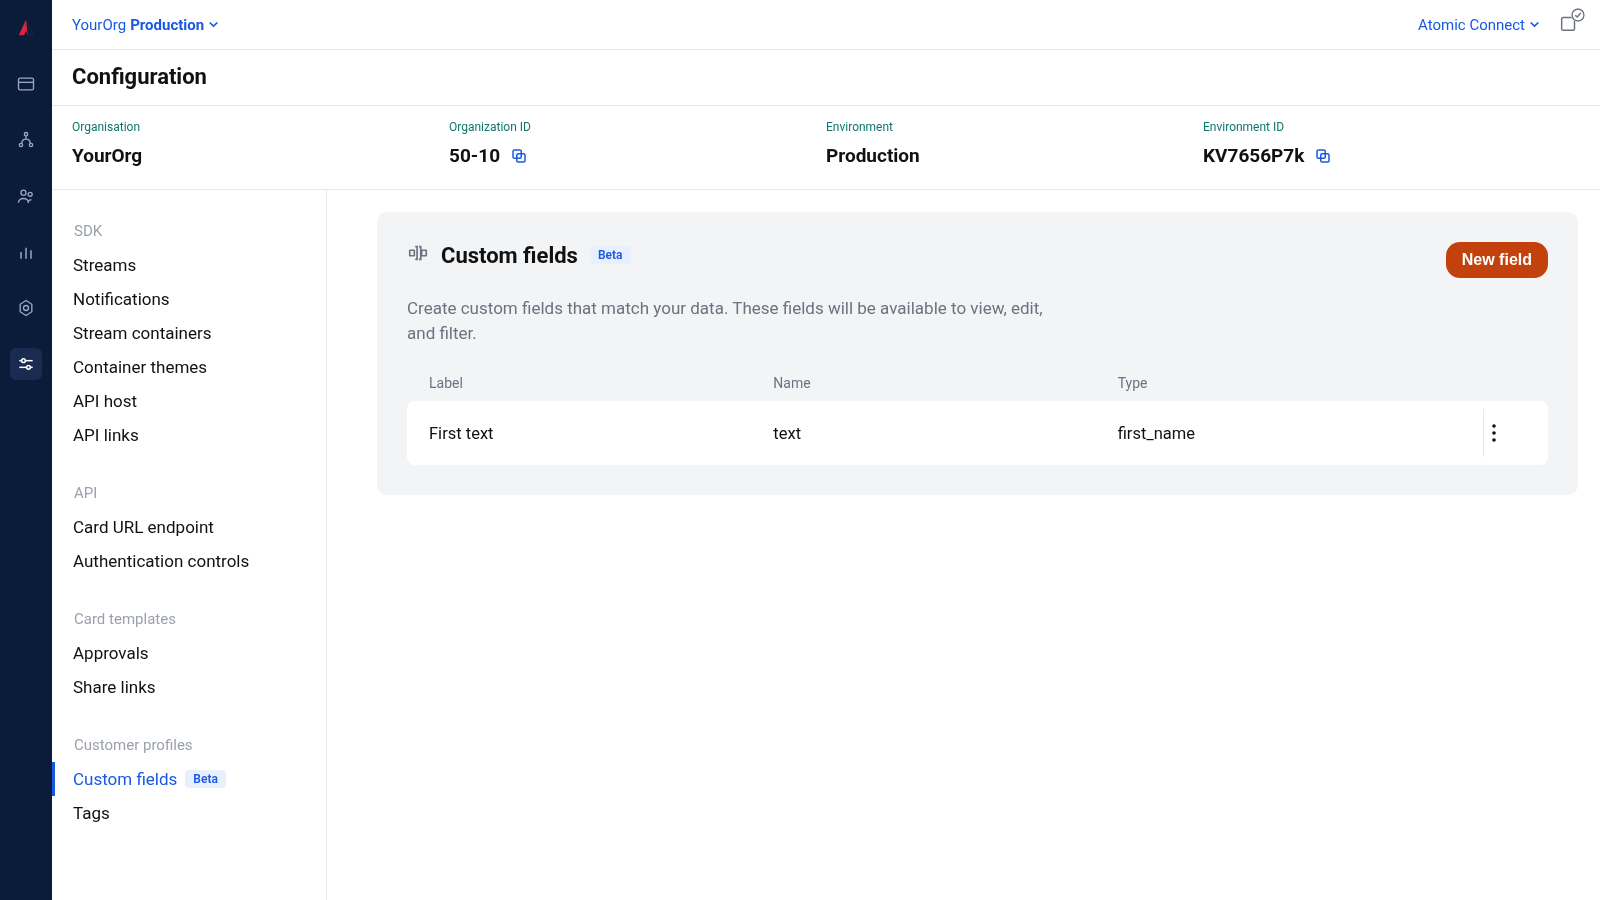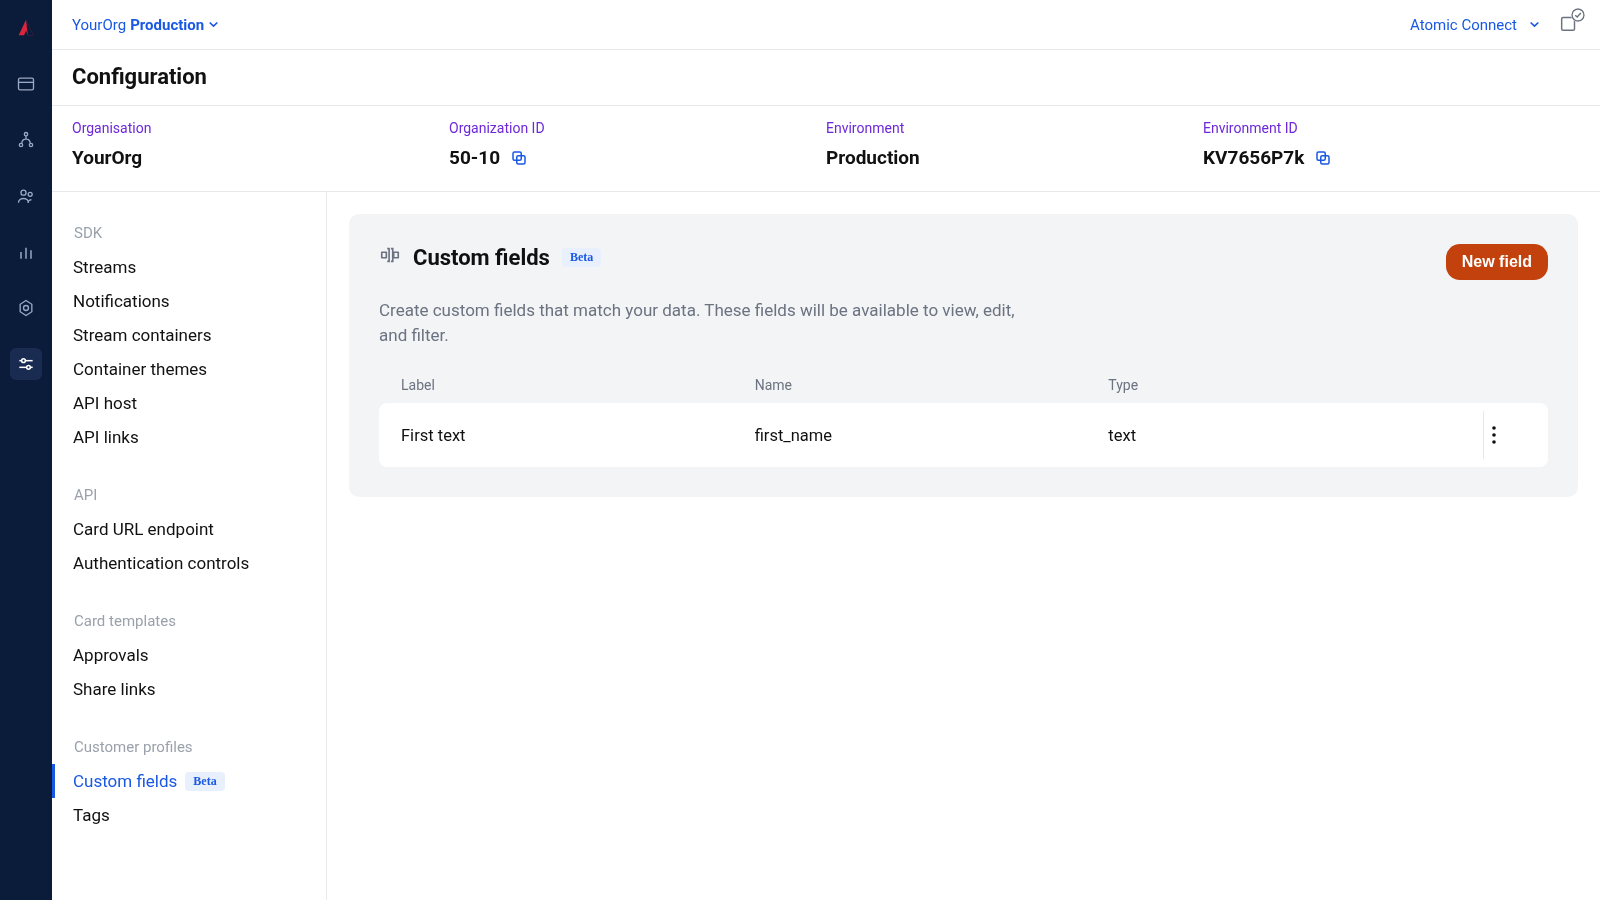--- a/index.html
+++ b/index.html
@@ -35,42 +35,42 @@
     padding: 0 20px;
     height: 50px;
     border-bottom: 1px solid #e6e8eb;
   }
   .org-switch {
     display: inline-flex; gap: 4px; align-items: center;
     color: #1958e3; font-size: 15px; cursor: pointer;
   }
   .org-switch .env { font-weight: 700; }
   .top-right { display: flex; align-items: center; gap: 18px; }
-  .connect-link { color: #1958e3; font-size: 15px; cursor: pointer; display: inline-flex; align-items: center; gap: 12px; }
+  .connect-link { color: #1958e3; font-size: 15px; cursor: pointer; display: inline-flex; align-items: center; gap: 4px; }
   .task-icon { color: #6b7280; position: relative; }
   .task-icon .check { position: absolute; top: -4px; right: -5px; background: #fff; border-radius: 50%; }
   
   .page-title-bar {
     padding: 14px 20px 16px;
     border-bottom: 1px solid #e6e8eb;
   }
   .page-title-bar h1 { font-size: 22px; font-weight: 700; }
 
   .info-row {
     display: flex; gap: 0;
     border-bottom: 1px solid #e6e8eb;
     padding: 14px 20px 22px;
   }
   .info-col { flex: 1; display: flex; flex-direction: column; gap: 10px; }
-  .info-label { color: #6d28d9; font-size: 14px; }
+  .info-label { color: #0f766e; font-size: 12px; }
   .info-value { font-size: 19px; font-weight: 700; display: flex; align-items: center; gap: 10px; }
   .copy-btn { color: #1958e3; cursor: pointer; display: inline-flex; }
   .copy-btn svg { width: 18px; height: 18px; }
 
-  .body-row { flex: 1; display: flex; min-height: 0; }
+  .body-row { flex: 1; display: flex; min-height: 0; gap: 28px; }
 
   .sidenav {
     width: 275px;
     border-right: 1px solid #e6e8eb;
     padding: 28px 0 28px 18px;
     overflow-y: auto;
     font-size: 17px;
   }
   .sidenav .group-label {
     color: #9aa1ab; font-size: 15px;
@@ -85,21 +85,21 @@
     margin-left: -18px; padding-left: 18px;
   }
   .sidenav .group-spacer { height: 28px; }
   .sidenav .nav-item.active {
     color: #1958e3;
     border-left-color: #1958e3;
   }
   .beta-pill {
     background: #e8effd; color: #1958e3;
     font-size: 12px; font-weight: 600;
-    padding: 2px 8px; border-radius: 4px; font-family: Liberation Serif, serif;
+    padding: 2px 8px; border-radius: 4px;
   }
 
   .content { flex: 1; padding: 22px; overflow: auto; }
   .card {
     background: #f3f4f6;
     border-radius: 10px;
     padding: 30px;
   }
   .card-head { display: flex; align-items: flex-start; justify-content: space-between; }
   .card-title-row { display: flex; align-items: center; gap: 12px; }
@@ -324,22 +324,22 @@
 
           <div class="table">
             <div class="thead">
               <div>Label</div>
               <div>Name</div>
               <div>Type</div>
               <div></div>
             </div>
             <div class="trow">
               <div>First text</div>
+              <div>text</div>
               <div>first_name</div>
-              <div>text</div>
               <div class="row-actions">
                 <span class="kebab">
                   <svg viewBox="0 0 4 18" fill="#111">
                       <circle cx="2" cy="2" r="1.8"></circle>
                       <circle cx="2" cy="9" r="1.8"></circle>
                       <circle cx="2" cy="16" r="1.8"></circle>
                     </svg>
                 </span>
               </div>
             </div>

